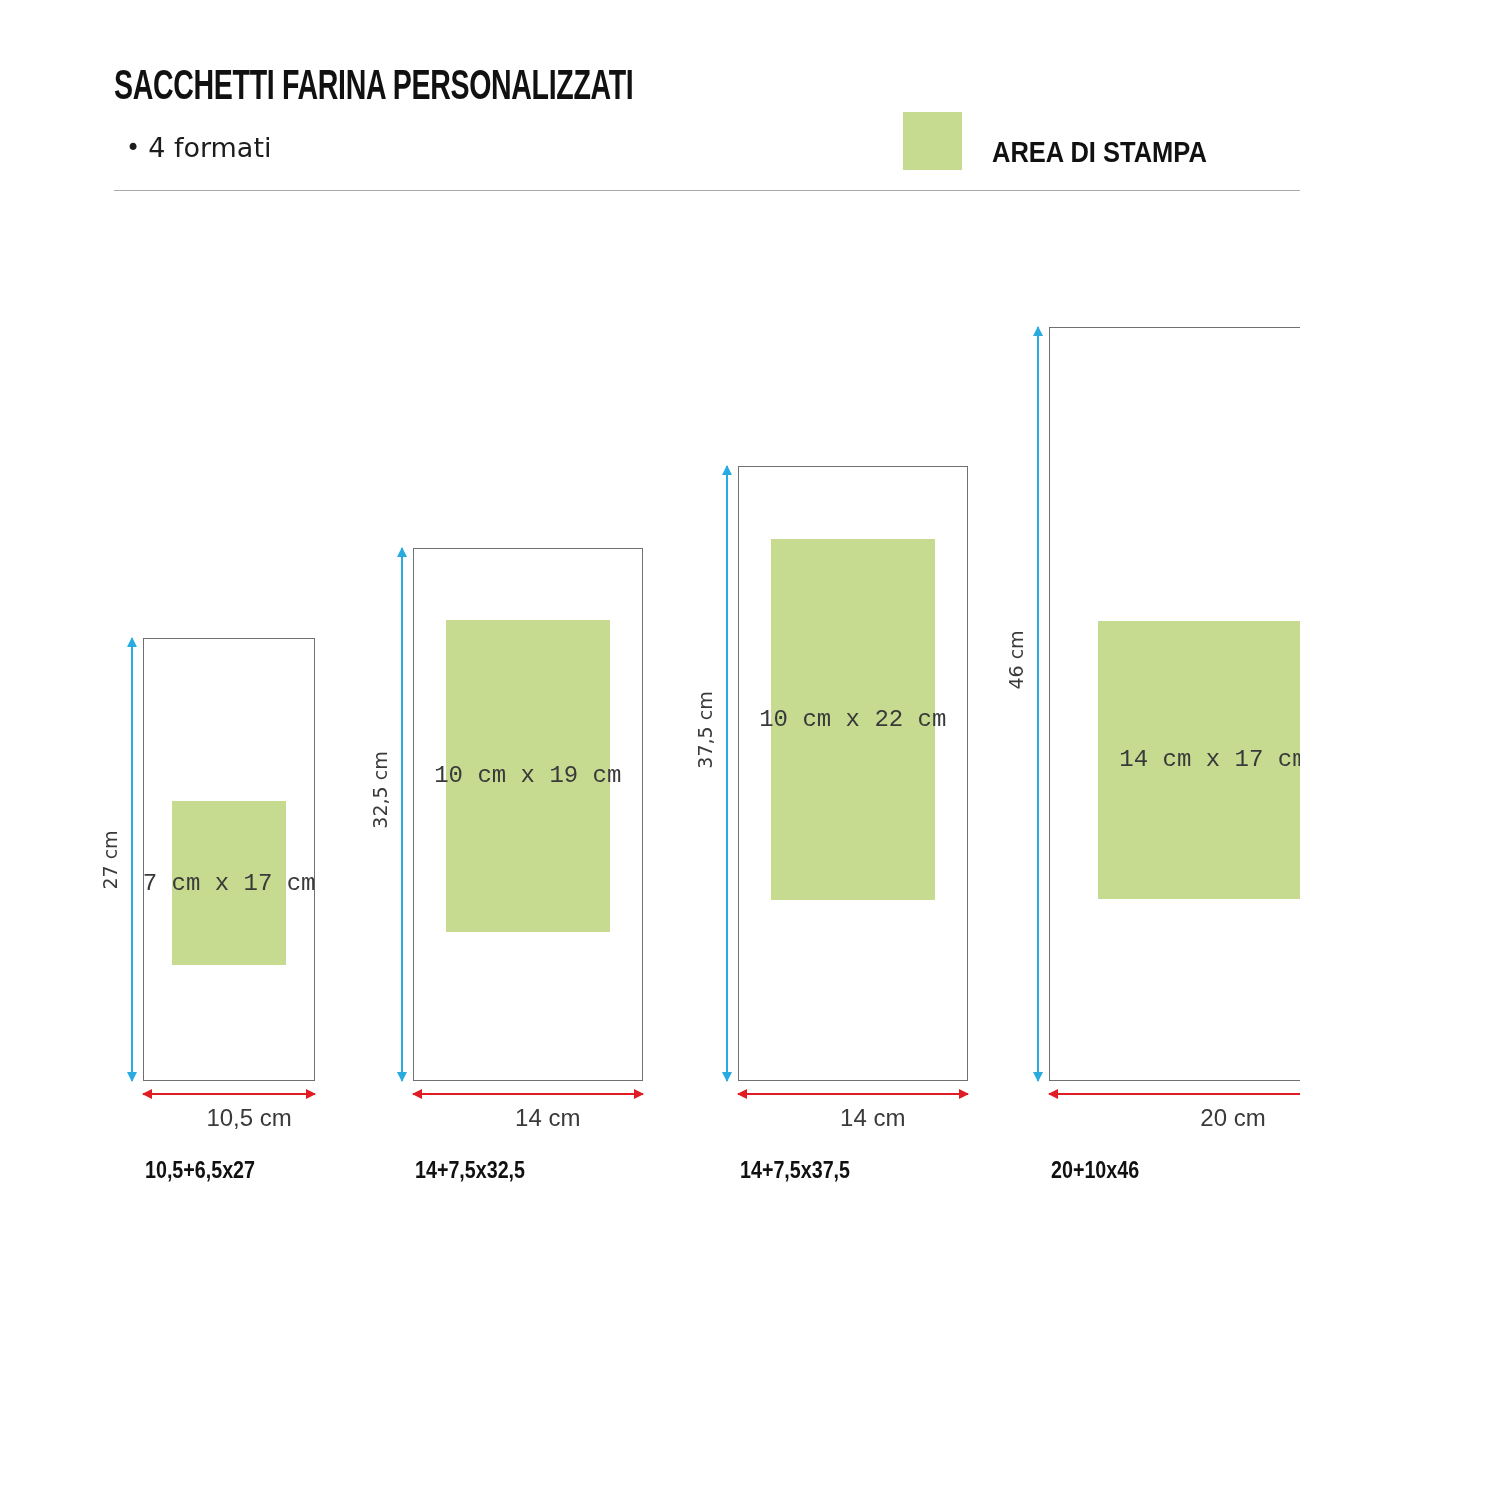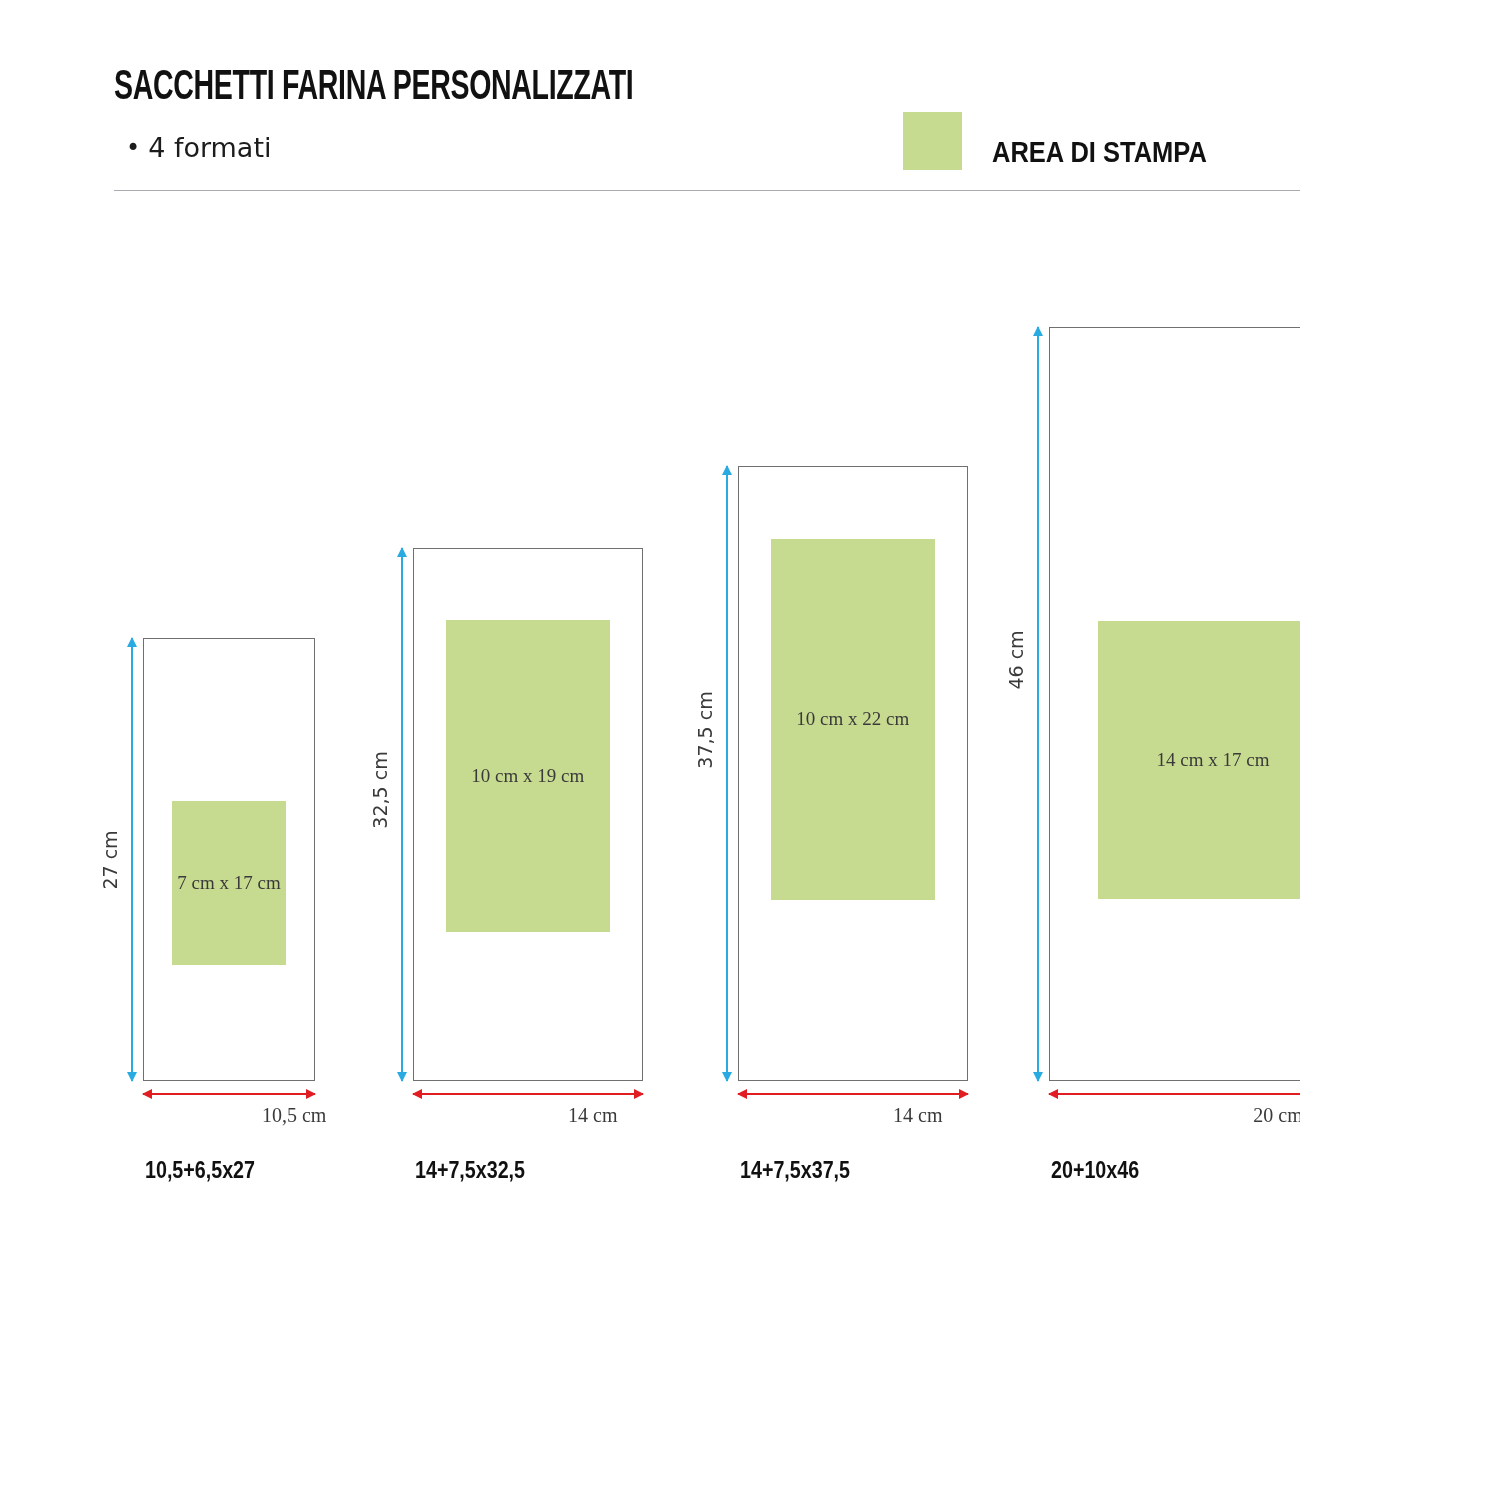--- a/index.html
+++ b/index.html
@@ -45,36 +45,36 @@
   .divider{position:absolute;left:114px;top:190px;width:1272px;height:1px;background:var(--divider);}
   
   .bag{
     position:absolute;background:#ffffff;border:1.5px solid var(--border);box-sizing:border-box;
   }
   .print{
     position:absolute;background:var(--green);
     display:flex;align-items:center;justify-content:center;
   }
   .plabel{
-    font-family:Liberation Serif, serif;font-size:19px;color:var(--label);white-space:nowrap;
+    font-family:Liberation Mono, monospace;font-size:24px;color:var(--label);white-space:nowrap;
   }
   .varrow{position:absolute;width:2px;background:var(--blue);}
   .harrow{position:absolute;height:2px;background:var(--red);}
   .ah{position:absolute;width:0;height:0;}
   .varrow .up{top:-1px;left:-4px;border-left:5px solid transparent;border-right:5px solid transparent;border-bottom:10px solid var(--blue);}
   .varrow .down{bottom:-1px;left:-4px;border-left:5px solid transparent;border-right:5px solid transparent;border-top:10px solid var(--blue);}
   .harrow .left{left:-1px;top:-4px;border-top:5px solid transparent;border-bottom:5px solid transparent;border-right:10px solid var(--red);}
   .harrow .right{right:-1px;top:-4px;border-top:5px solid transparent;border-bottom:5px solid transparent;border-left:10px solid var(--red);}
   .hlabel{
     position:absolute;font-family:"DejaVu Sans",sans-serif;font-size:19px;color:var(--label);
     white-space:nowrap;transform:translate(-50%,-50%) rotate(-90deg);
   }
   .blabel{
-    position:absolute;font-family:Liberation Serif, serif;font-size:20px;color:var(--label);
-    white-space:nowrap;transform:translateX(-50%);margin-left:45px;
+    position:absolute;font-family:Liberation Sans, sans-serif;font-size:24px;color:var(--label);
+    white-space:nowrap;transform:translateX(-50%);
   }
   .flabel{
     position:absolute;font-size:24px;font-weight:bold;color:var(--ink);
     white-space:nowrap;transform:scaleX(0.82);transform-origin:0 50%;
   }
 </style>
 </head>
 <body>
 
 <div class="canvas">

